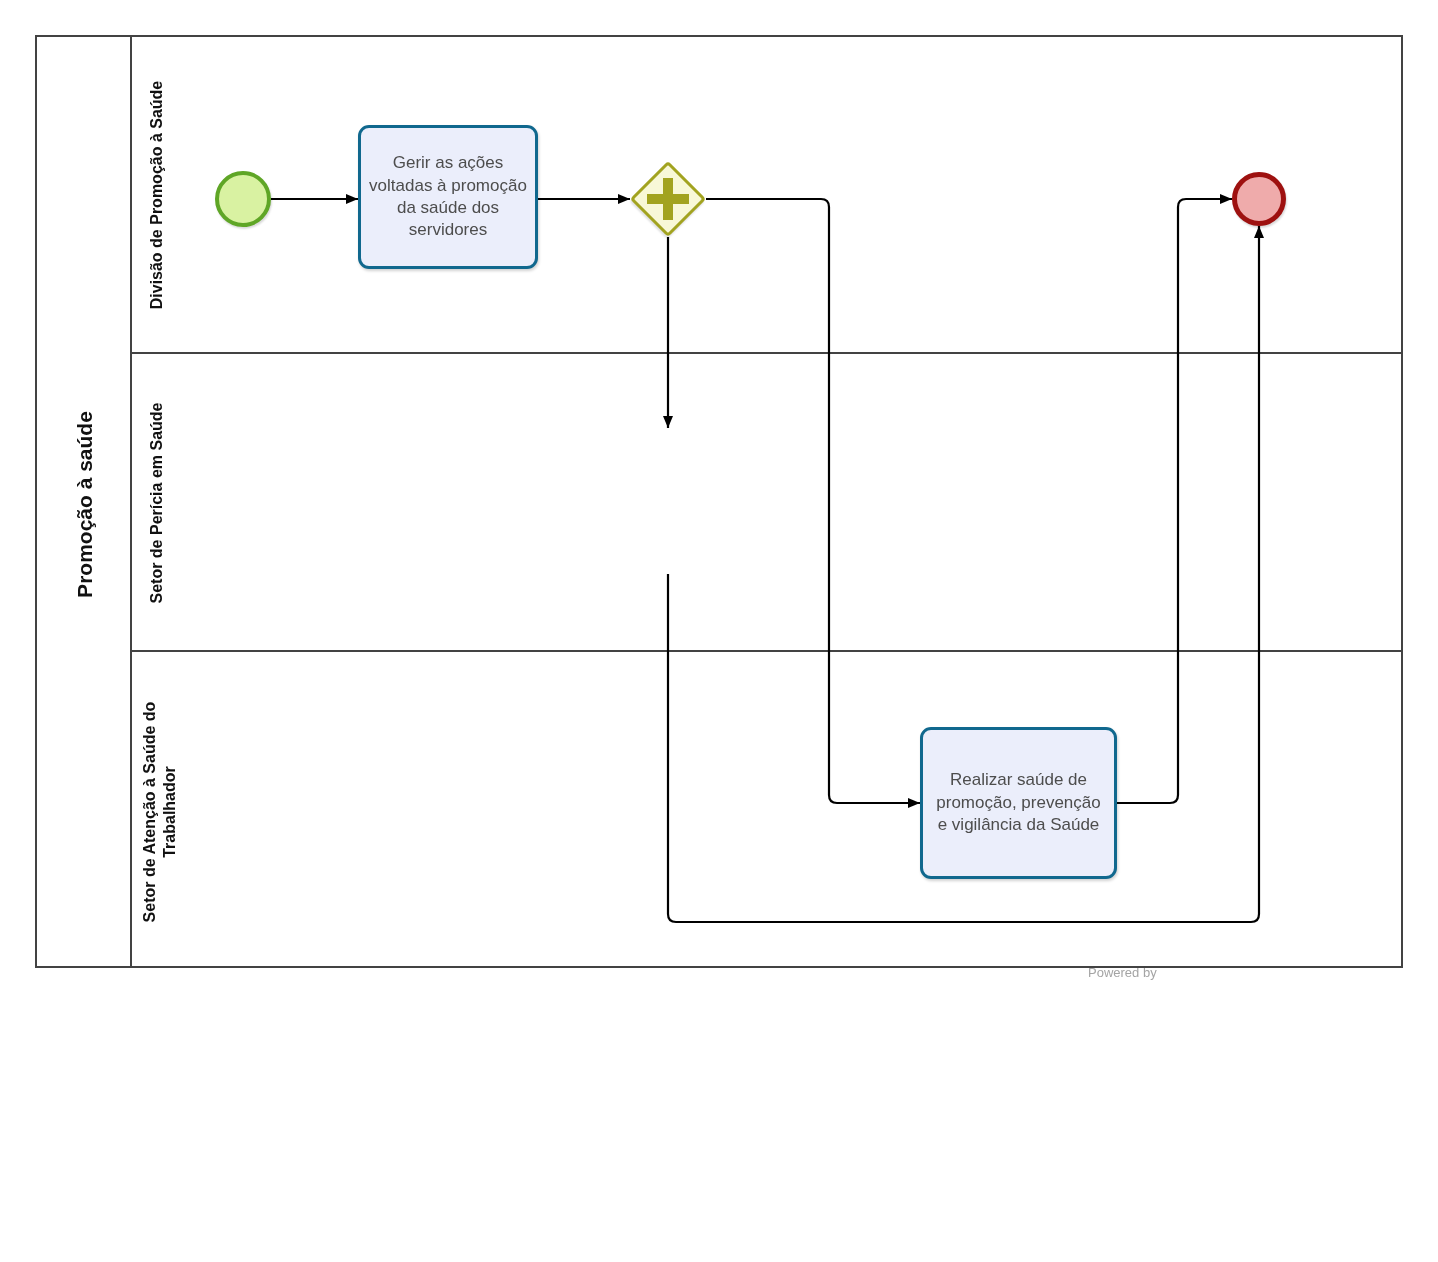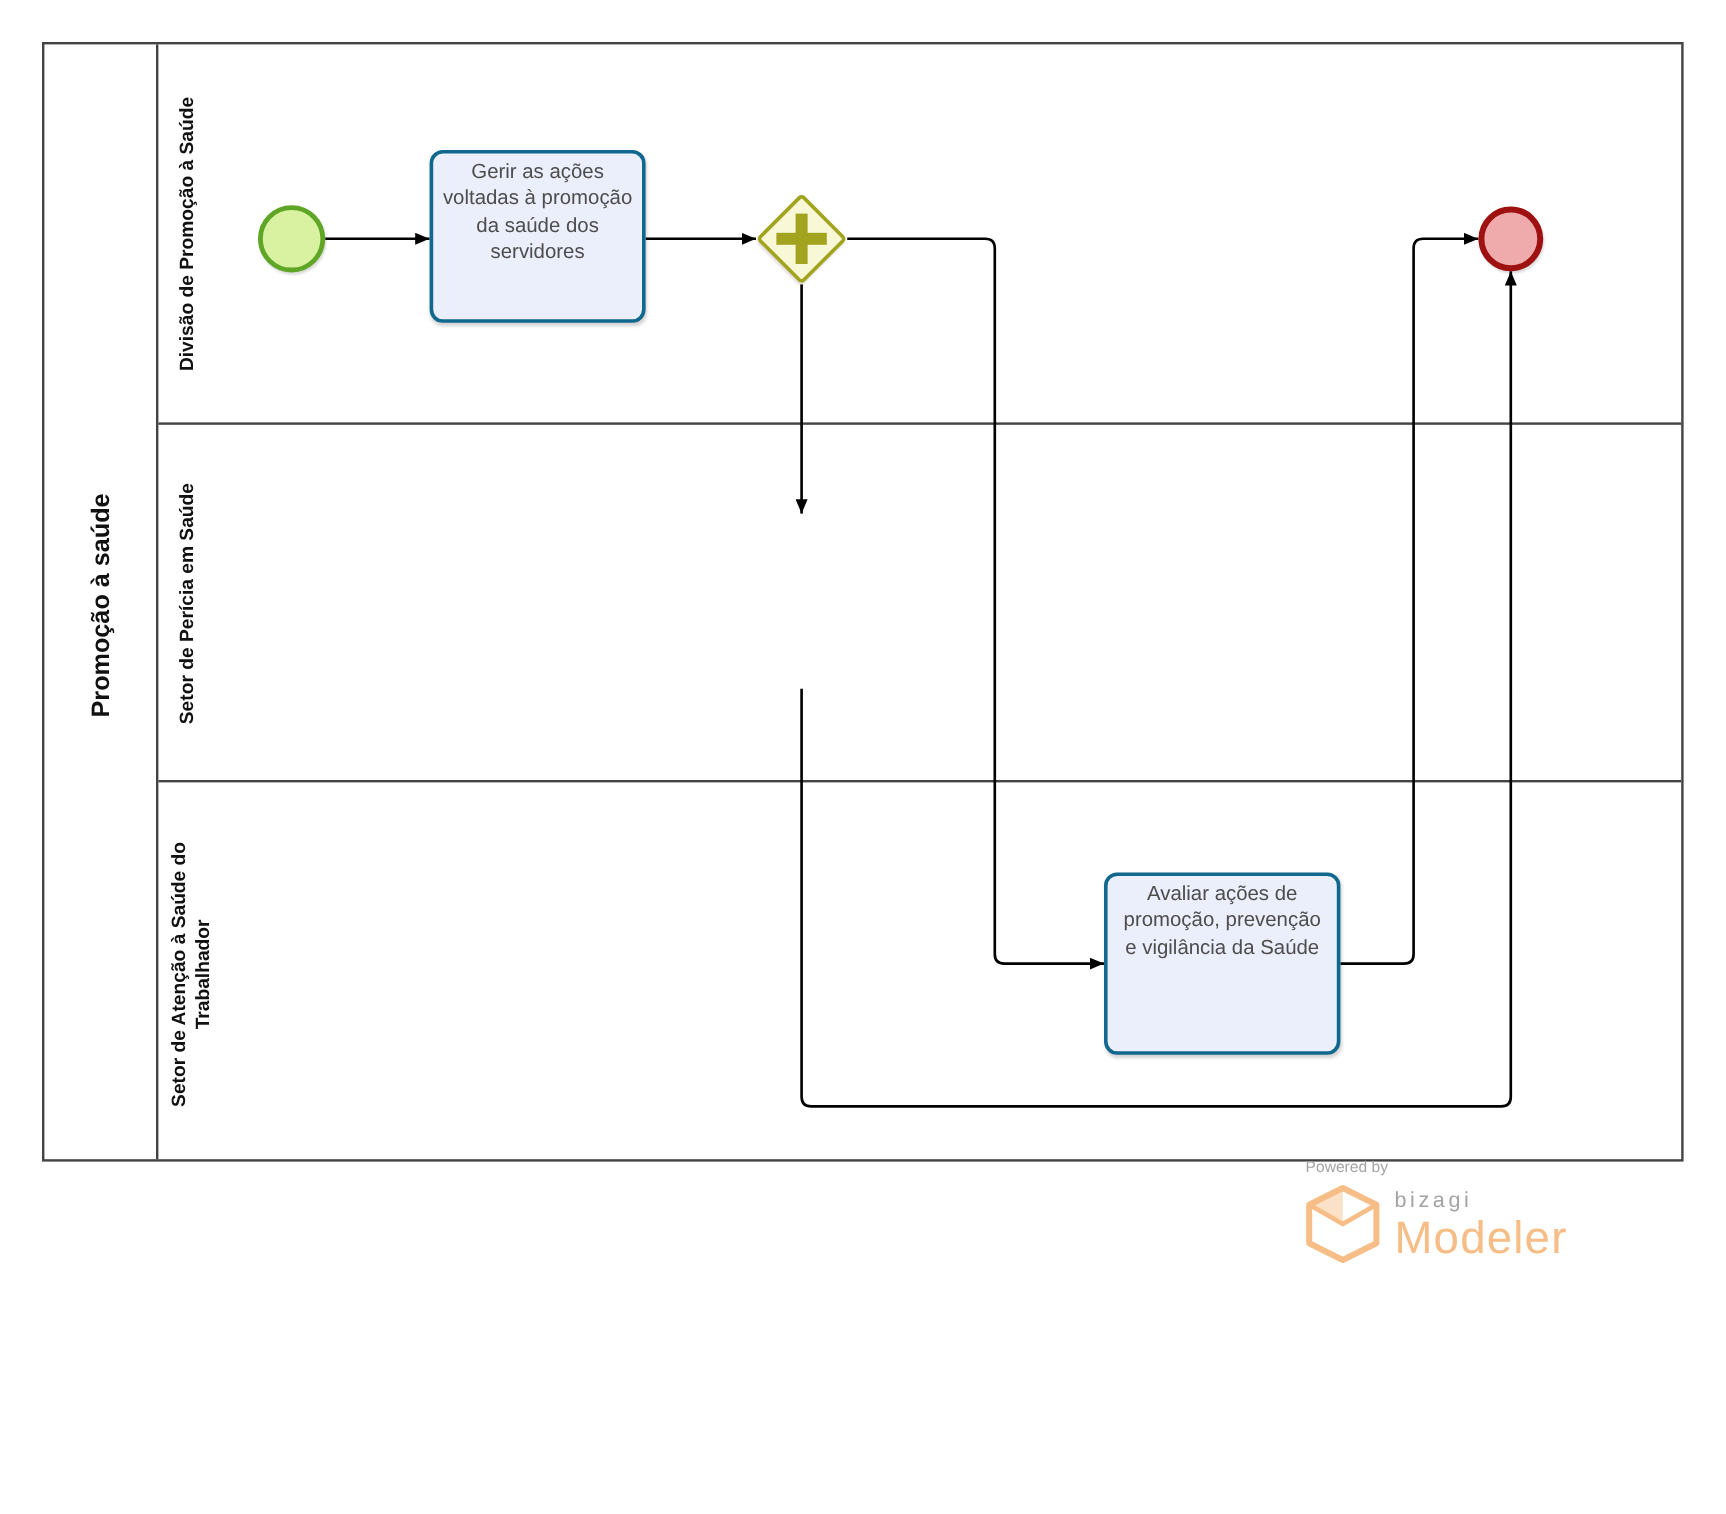--- a/index.html
+++ b/index.html
@@ -29,21 +29,21 @@
   .lane-label.l1{left:-38px;top:133px;width:315px;height:50px;}
   .lane-label.l2{left:-28px;top:441px;width:296px;height:50px;}
   .lane-label.l3{left:-36px;top:747px;width:318px;height:56px;}
   .lane-label.l3 span{display:inline-block;max-width:250px;}
   
   svg.flows{position:absolute;left:0;top:0;z-index:1;pointer-events:none;}
   
   .node{position:absolute;z-index:2;box-sizing:border-box;}
   .task{
     background:#ebeefb;border:3px solid #10688e;border-radius:11px;
-    display:flex;justify-content:center;text-align:center;
+    display:flex;align-items:center;justify-content:center;text-align:center;
     color:#4d4d4d;font-size:17px;line-height:1.32;padding:4px 8px;
     box-shadow:1px 2px 3px rgba(0,0,0,0.18);
   }
   .task.t1{left:358px;top:125px;width:180px;height:144px;}
   .task.t2{left:572px;top:428px;width:196px;height:146px;}
   .task.t3{left:920px;top:727px;width:197px;height:152px;}
   .event{border-radius:50%;box-shadow:1px 2px 2px rgba(0,0,0,0.15);}
   .event.start{
     left:215px;top:171px;width:56px;height:56px;
     background:#d9f2a2;border:4px solid #5fa626;
@@ -110,33 +110,22 @@
   </div>
 
   <div class="node gateway"></div>
   <div class="gateway-plus">
     <div class="h"></div>
       <div class="v"></div>
   </div>
 
 
   <div class="node task t3">
-    <span>Avaliar ações de promoção, prevenção e vigilância da Saúde</span>
+    <span>Realizar saúde de promoção, prevenção e vigilância da Saúde</span>
   </div>
 
   <div class="node event end"></div>
 
   <div class="footer">
     <div class="powered-by">Powered by</div>
-    <div class="brand-row">
-      <svg width="62" height="66" viewBox="0 0 62 66">
-        <polygon points="31,3 59,17 59,49 31,63 3,49 3,17" fill="none" stroke="#f7bd86" stroke-width="5" stroke-linejoin="round"></polygon>
-        <polygon points="5,18 31,4 31,33" fill="#f7bd86" opacity="0.45"></polygon>
-        <path d="M5,18 L31,33 L57,18" fill="none" stroke="#f7bd86" stroke-width="4" stroke-linejoin="round"></path>
-      </svg>
-      <div class="brand-text">
-        <div class="brand-bizagi">bizagi</div>
-        <div class="brand-modeler">Modeler</div>
-      </div>
-    </div>
   </div>
 
 </div>
 
 </body></html>

